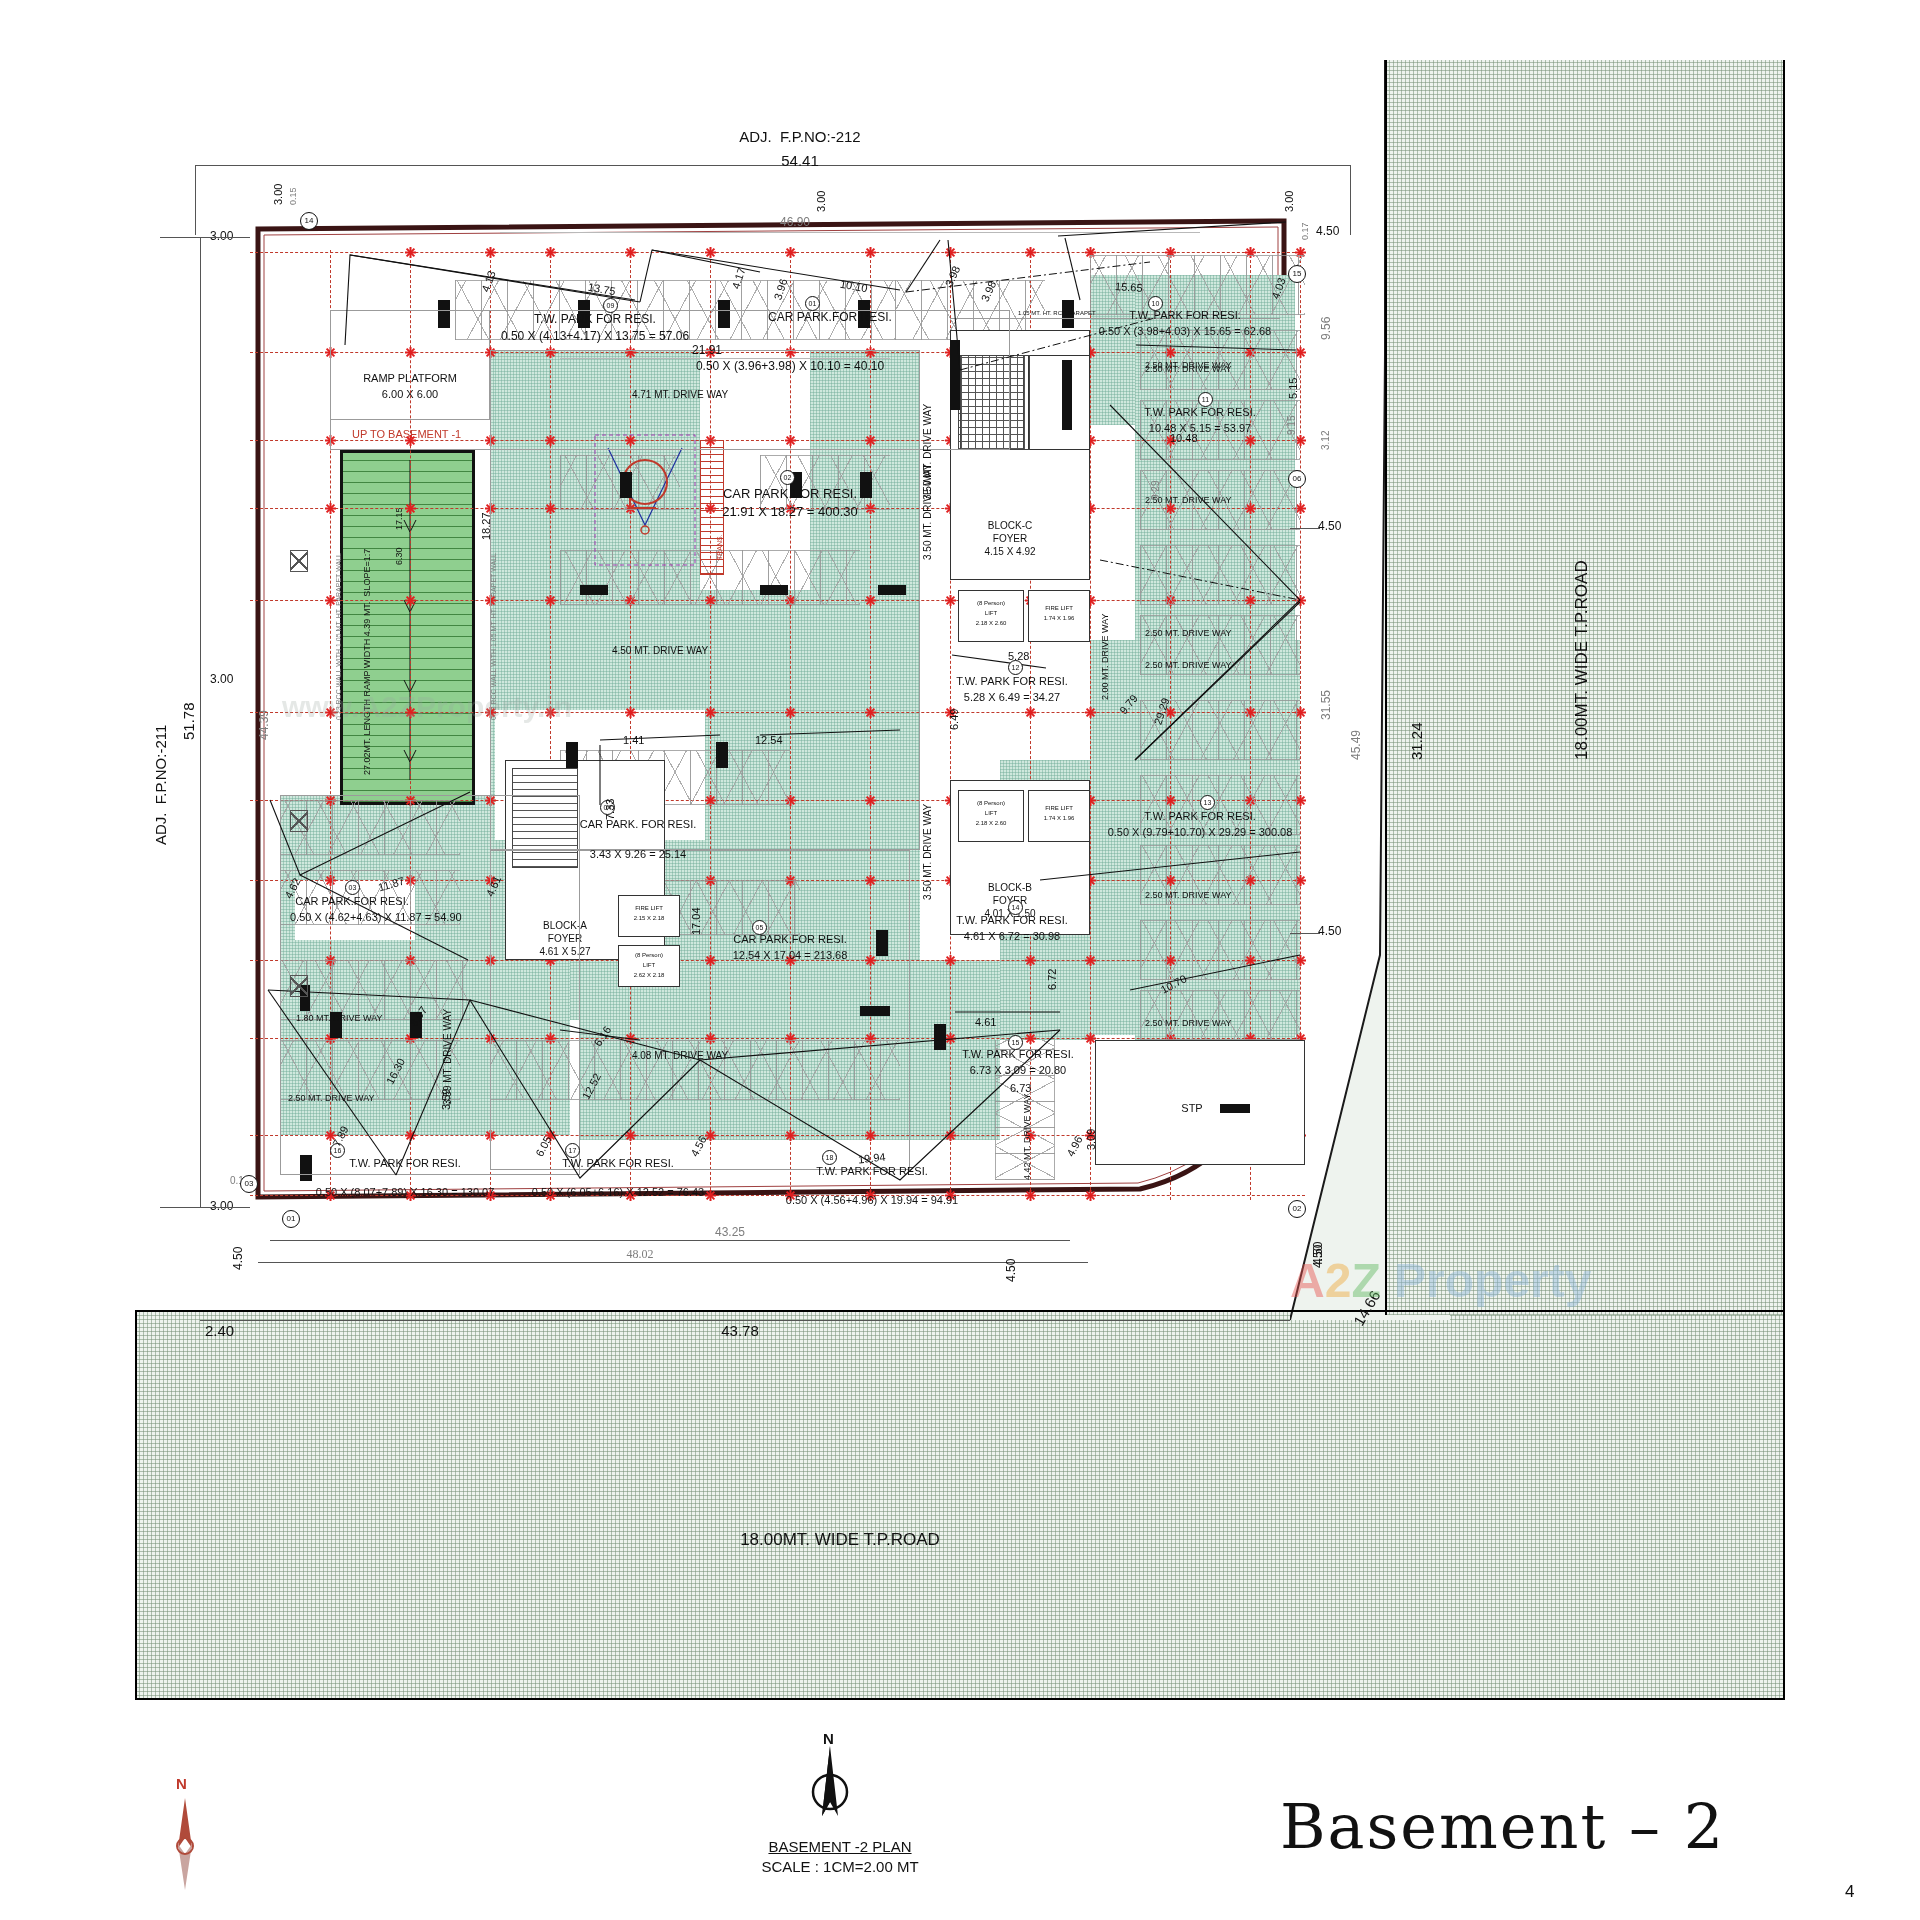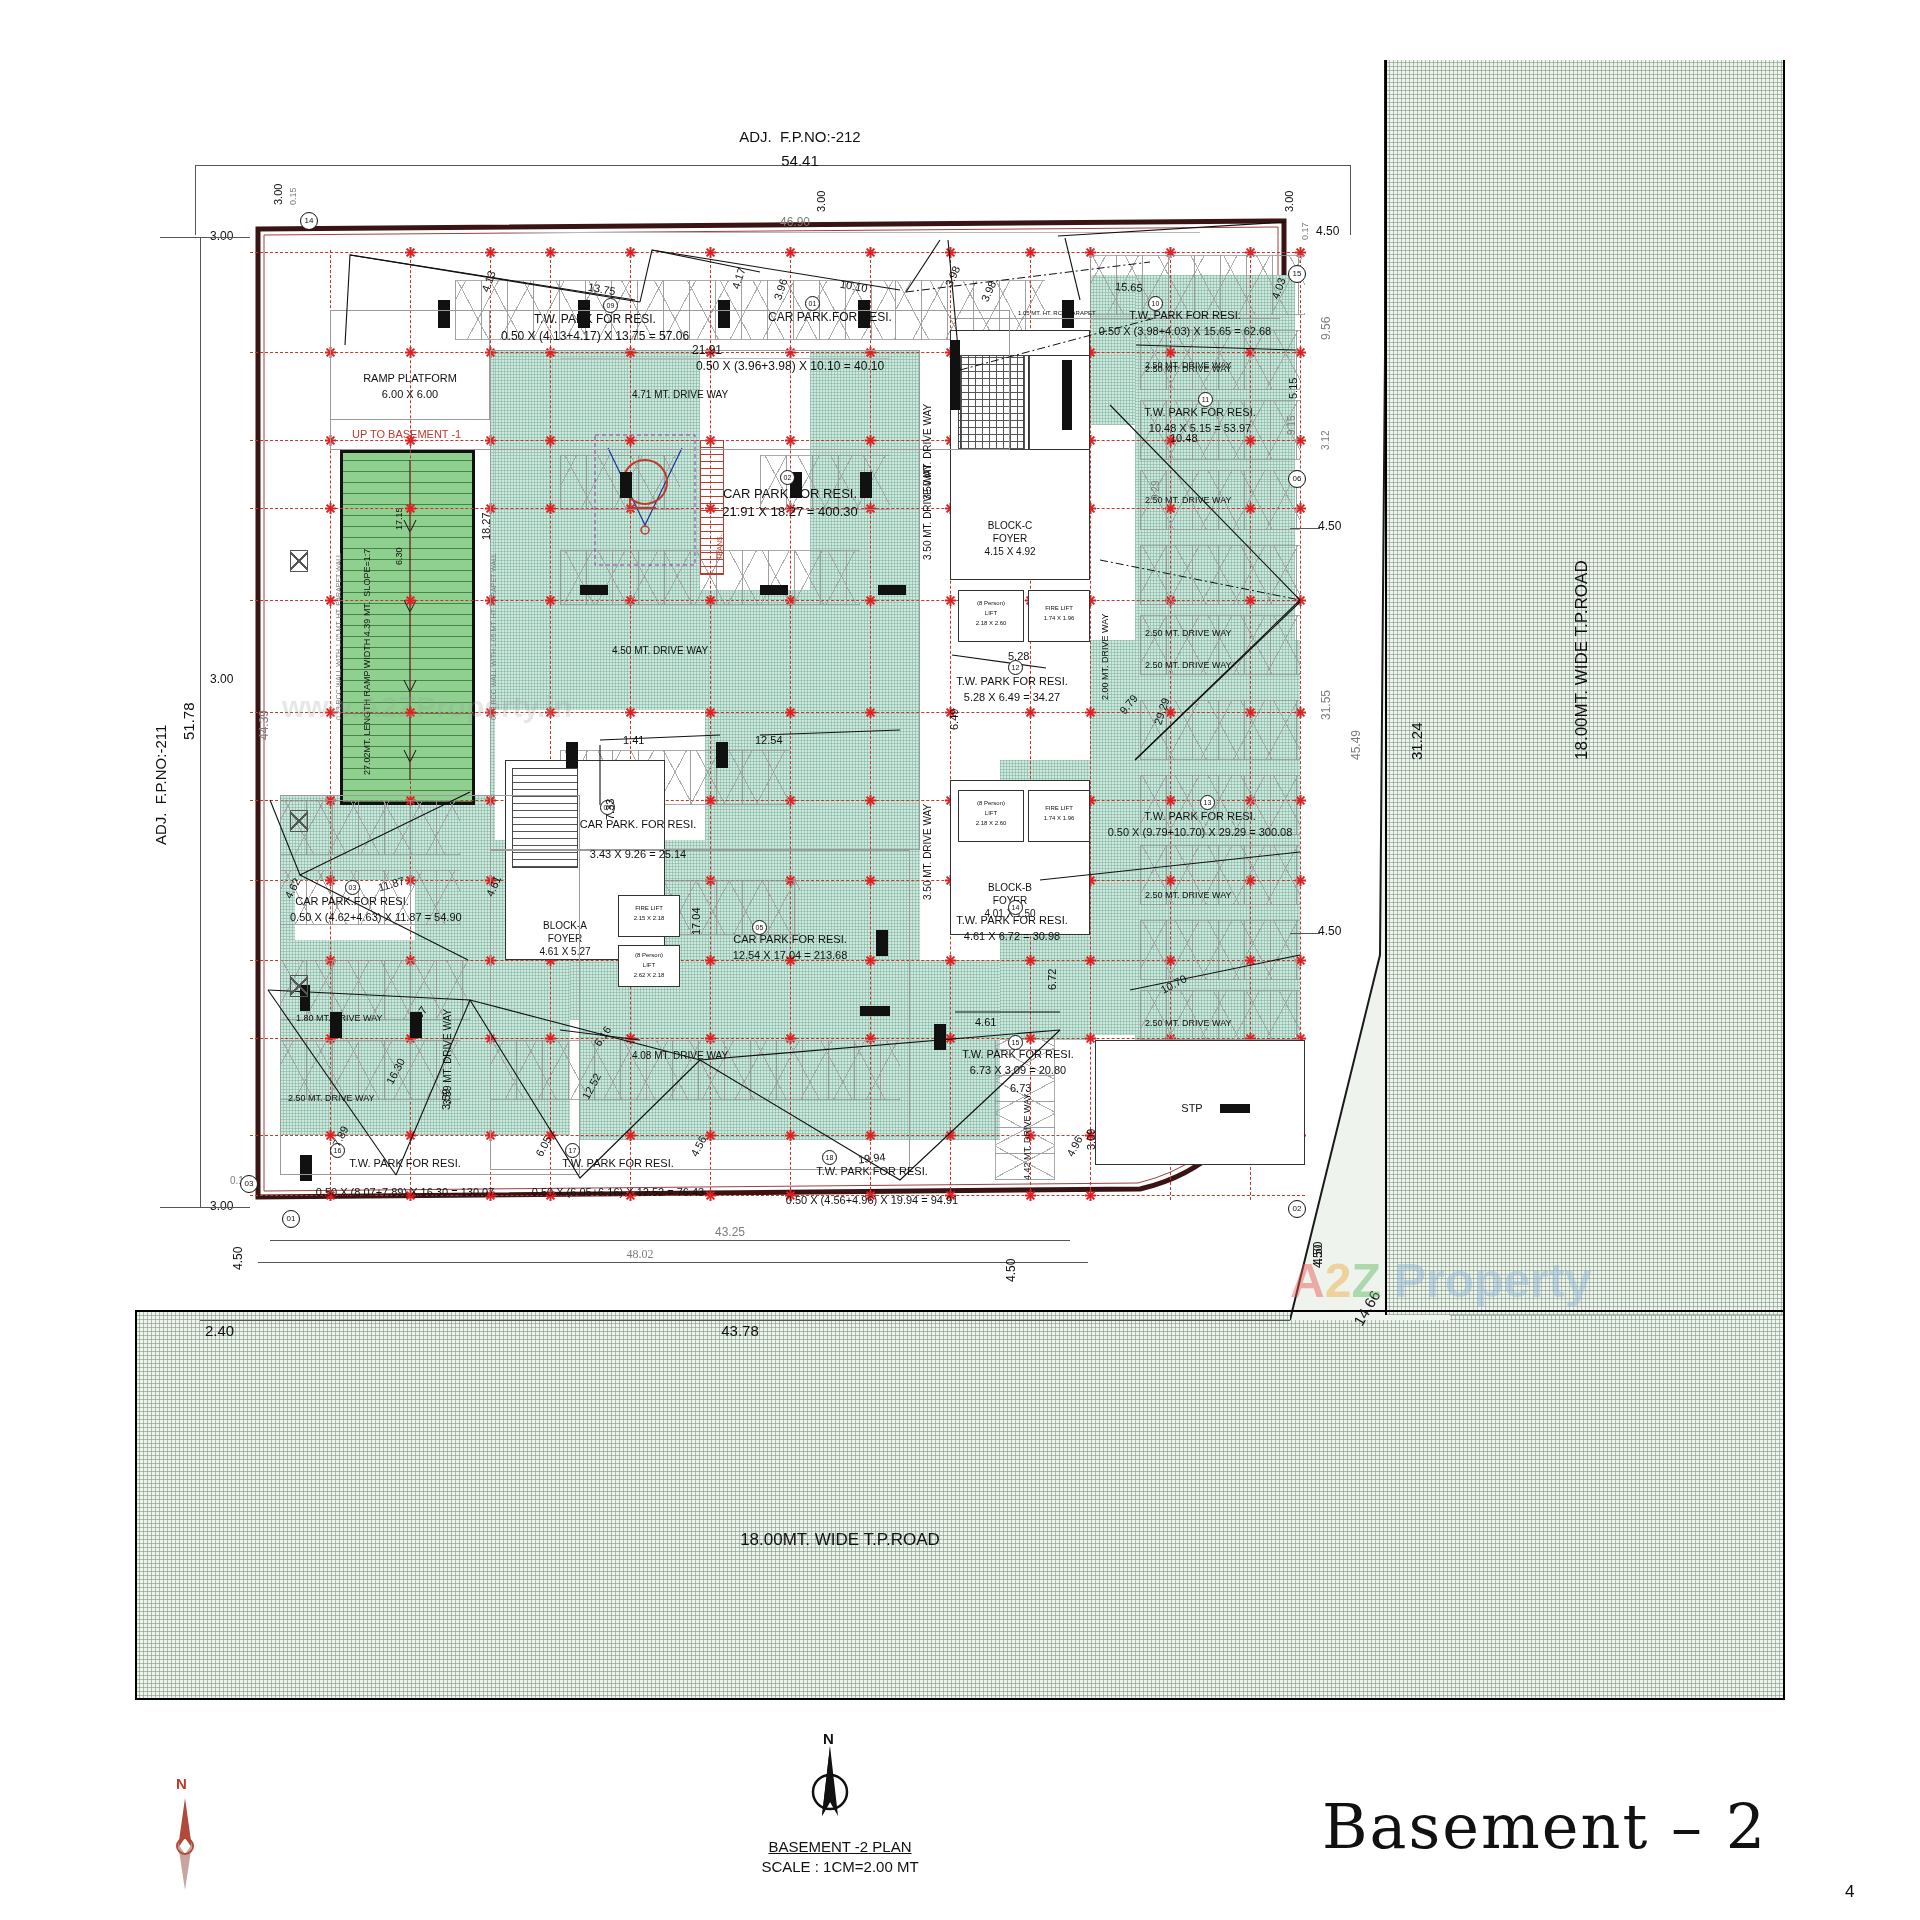--- a/index.html
+++ b/index.html
@@ -1272,16 +1272,16 @@
 
   <svg class="abs" style="left:805px;top:1740px;width:50px;height:90px;">
     <circle cx="25" cy="52" r="17" fill="none" stroke="#111" stroke-width="2.5"></circle>
     <polygon points="25,6 33,76 25,62 17,76" fill="#111"></polygon>
     <polygon points="25,6 25,62 17,76" fill="#111"></polygon>
   </svg>
   <div class="t t15" style="left:823px;top:1730px;font-weight:bold;">N</div>
   <div class="t t15 ctr" style="left:840px;top:1838px;text-decoration:underline;">BASEMENT -2 PLAN</div>
   <div class="t t15 ctr" style="left:840px;top:1858px;">SCALE : 1CM=2.00 MT</div>
 
-  <div id="title" style="left:1280px;top:1790px;margin-left:42px;">Basement – 2</div>
+  <div id="title" style="left:1280px;top:1790px;">Basement – 2</div>
   <div class="t t17" style="left:1845px;top:1882px;">4</div>
 
 </div>
 
 </body></html>

